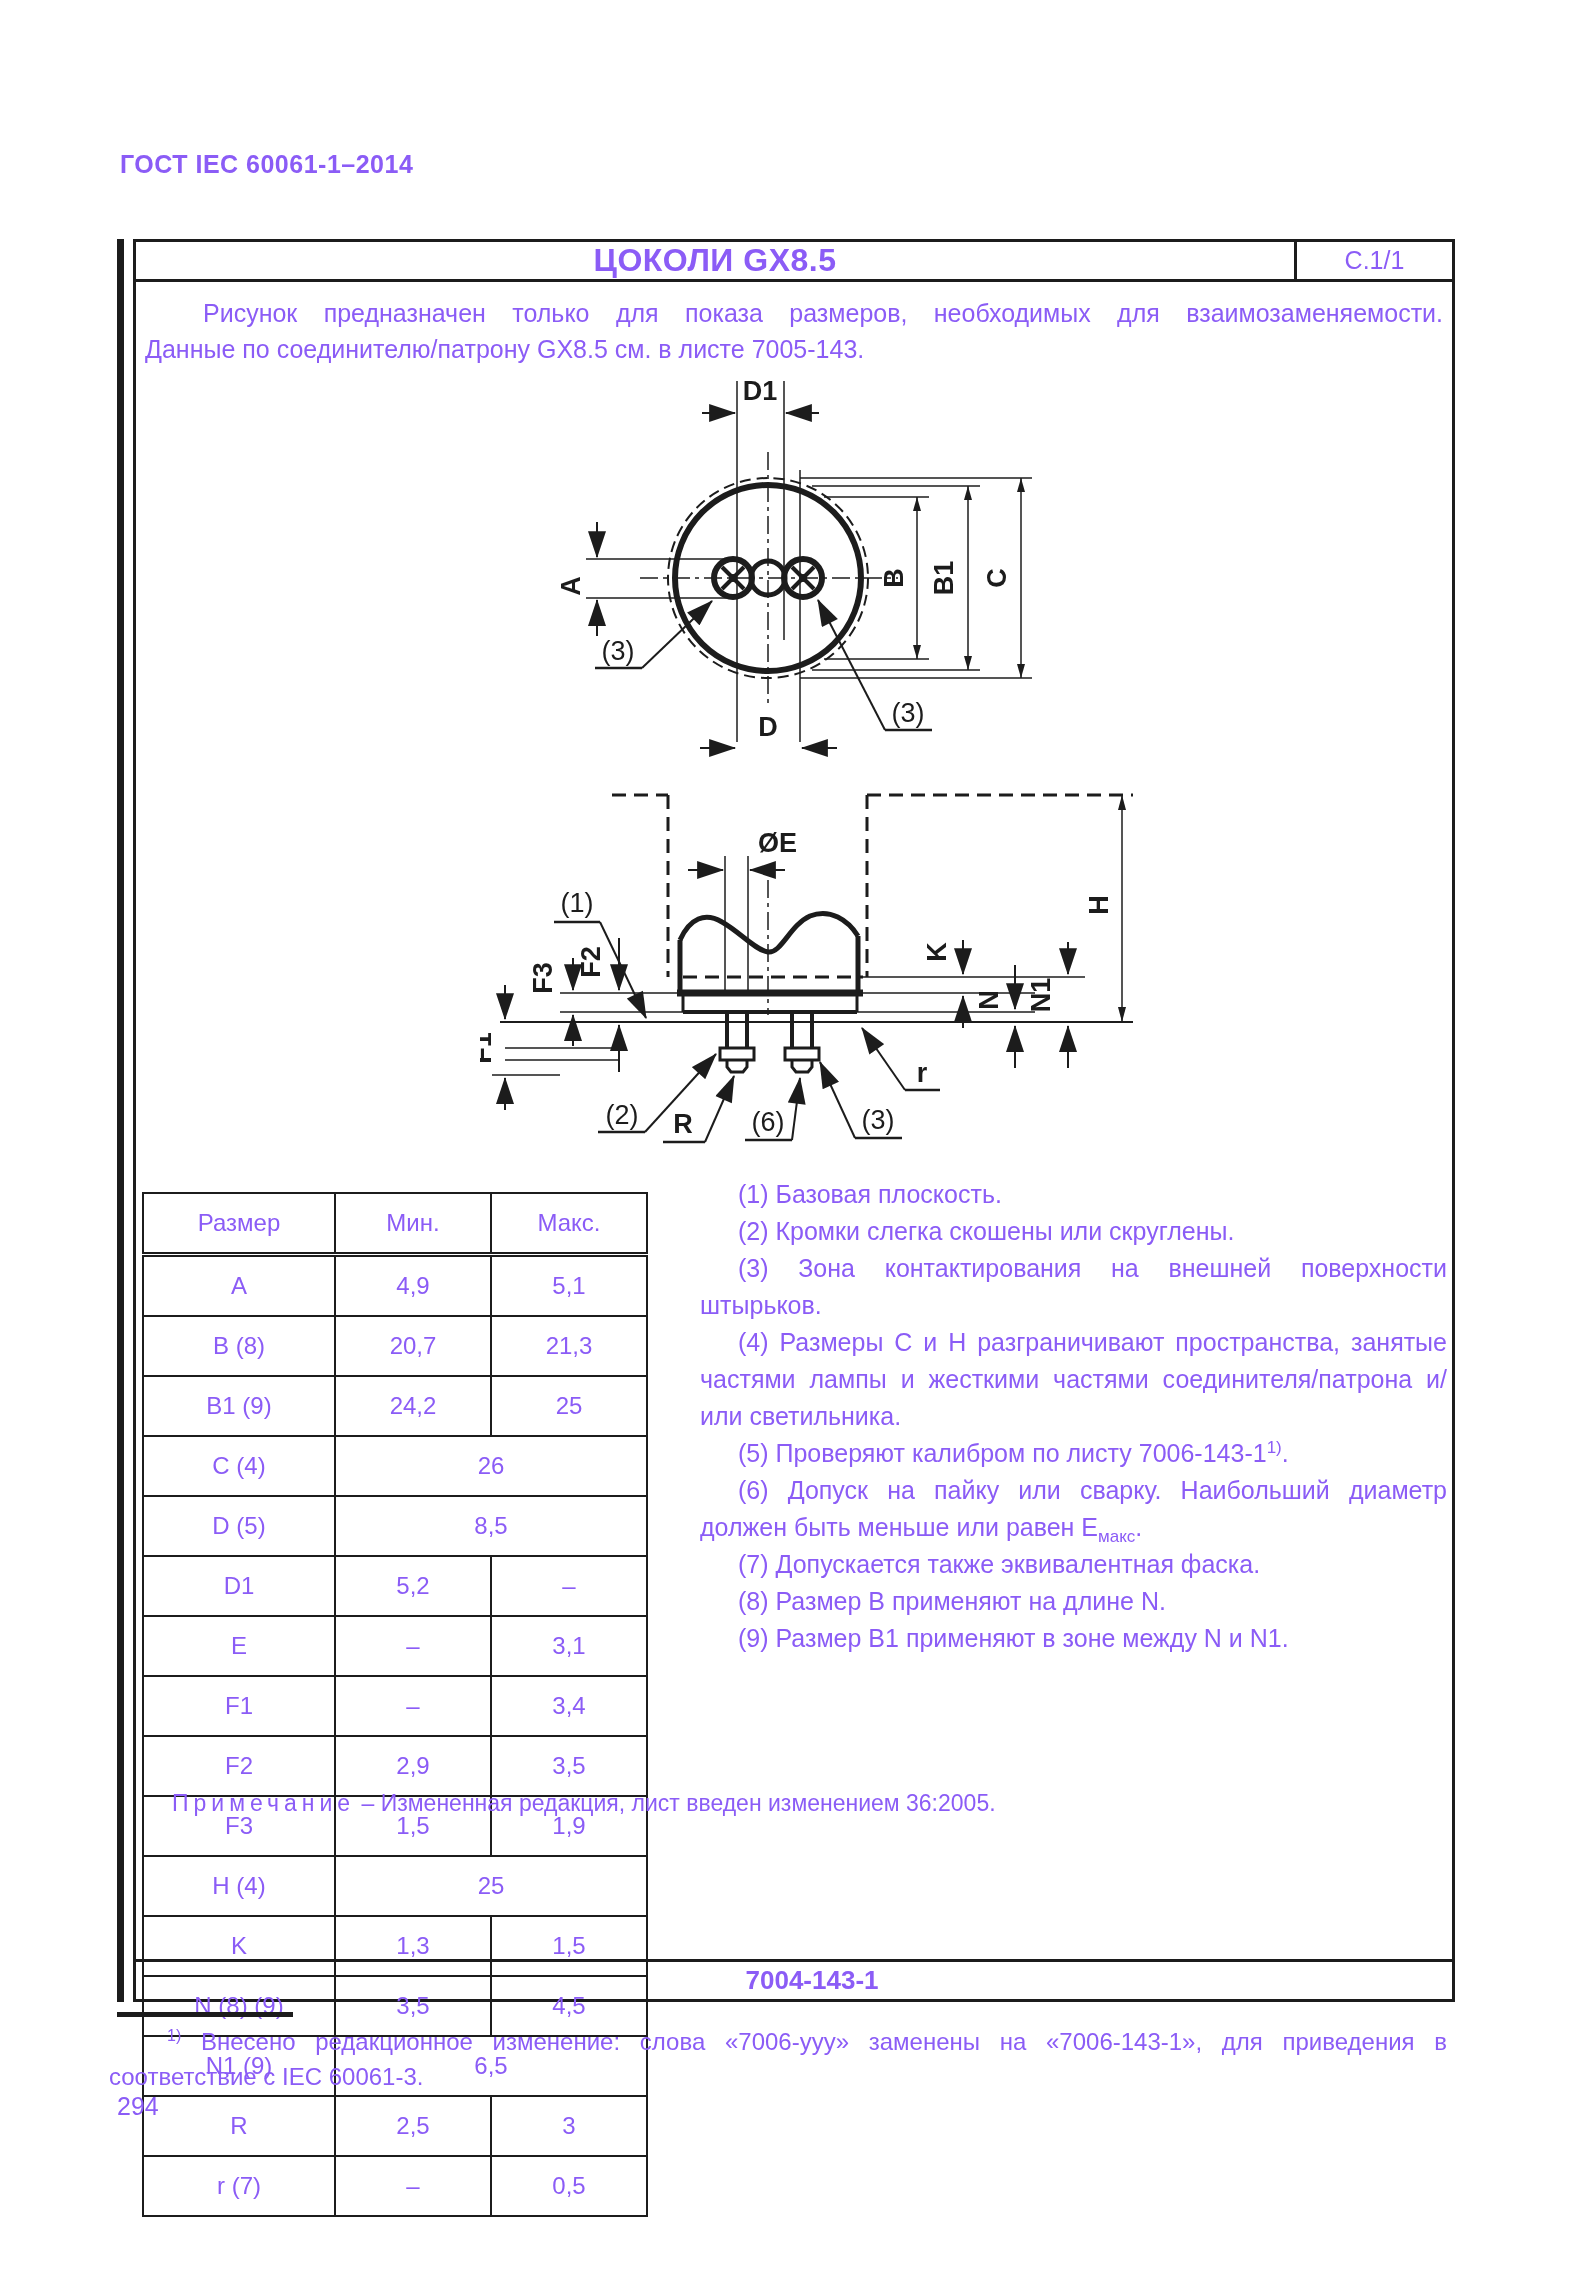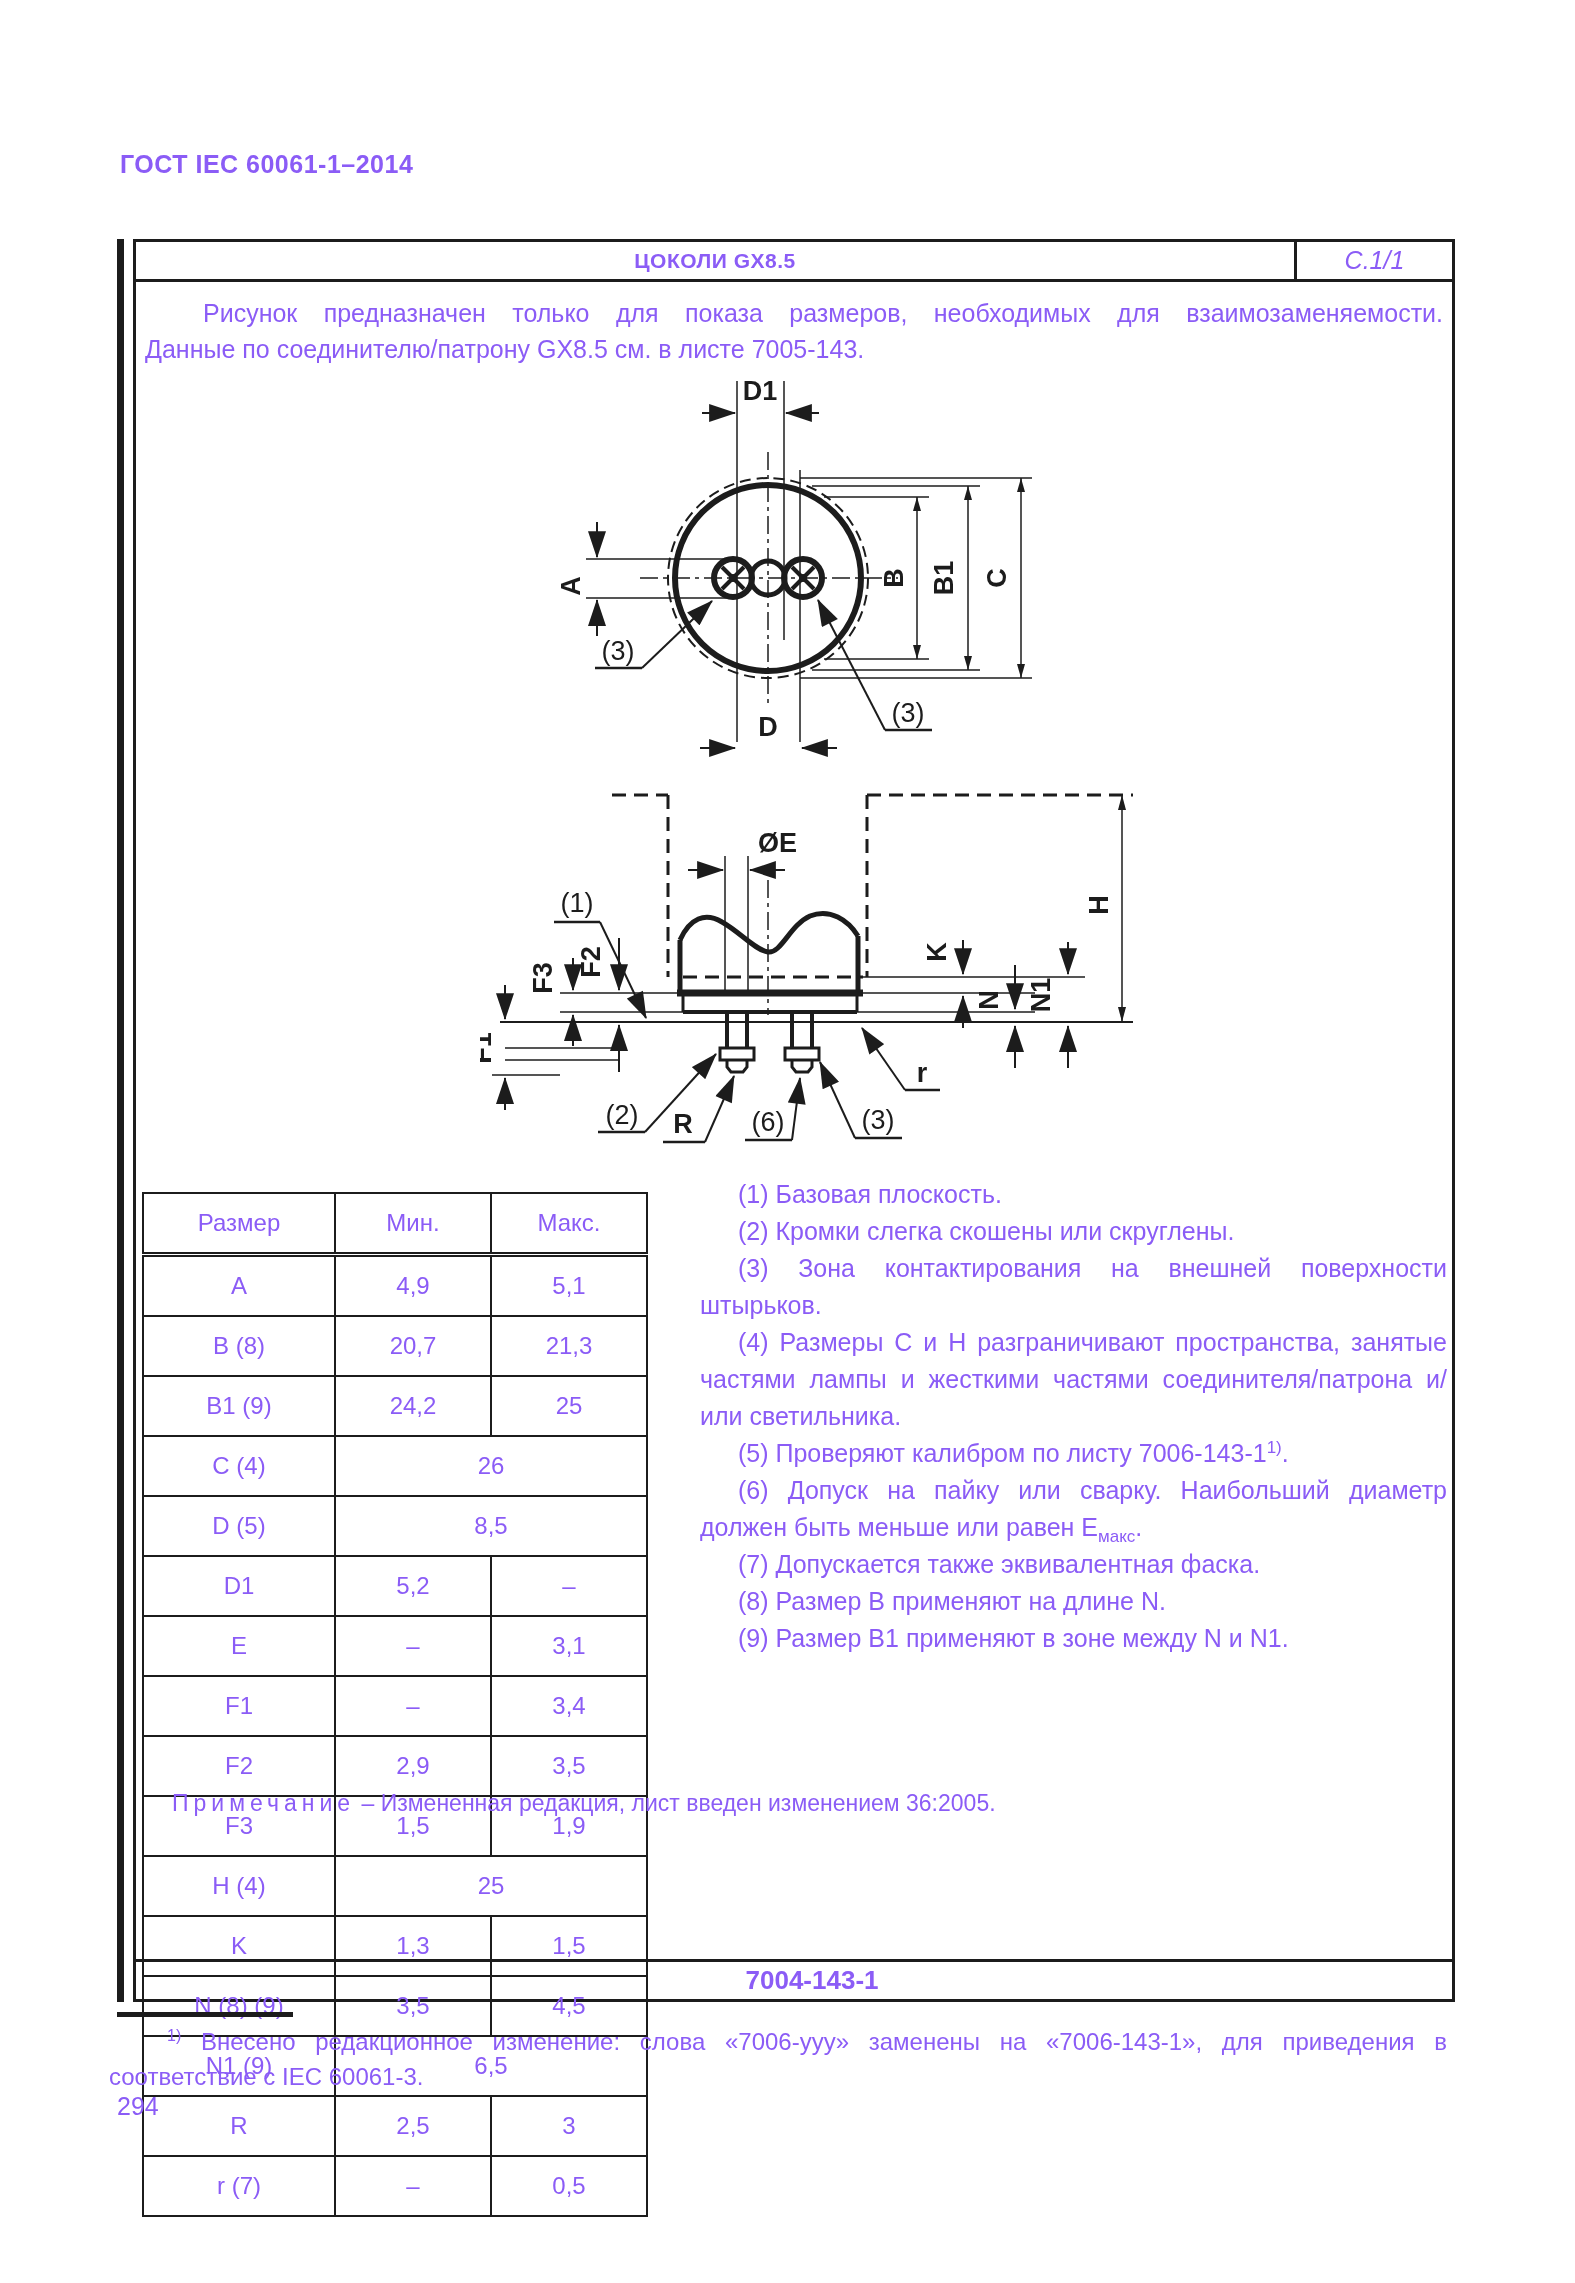--- a/index.html
+++ b/index.html
@@ -3,22 +3,22 @@
 <meta charset="utf-8">
 <style>
   html,body{margin:0;padding:0;background:#ffffff;}
   .page{position:relative;width:1575px;height:2283px;background:#fff;
         font-family:"Liberation Sans", sans-serif;color:#8b5cf6;overflow:hidden;}
   .std-header{position:absolute;left:120px;top:150px;font-size:25px;font-weight:bold;letter-spacing:.5px;}
   .rev-bar{position:absolute;left:117px;top:239px;width:7px;height:1763px;background:#1c1c1c;}
   .frame{position:absolute;left:133px;top:239px;width:1316px;height:1757px;border:3px solid #1c1c1c;}
   .title-row{display:flex;height:37px;border-bottom:3px solid #1c1c1c;}
   .title-main{flex:1;display:flex;align-items:center;justify-content:center;
-              font-size:21px;font-weight:bold;letter-spacing:.5px;border-radius:18px;}
-  .title-page{width:155px;border-left:3px solid #1c1c1c;display:flex;align-items:center;justify-content:center;font-size:25px;font-style:italic;}
+              font-size:32px;font-weight:bold;letter-spacing:.5px;border-radius:18px;}
+  .title-page{width:155px;border-left:3px solid #1c1c1c;display:flex;align-items:center;justify-content:center;font-size:25px;}
   .intro1{position:absolute;left:145px;top:295px;width:1298px;font-size:25px;line-height:36px;
           text-indent:58px;text-align:justify;text-align-last:justify;}
   .intro2{position:absolute;left:145px;top:331px;width:1298px;font-size:25px;line-height:36px;}
   svg{position:absolute;}
   svg text{font-family:"Liberation Sans",sans-serif;font-size:27px;fill:#1c1c1c;}
   .dim-table{position:absolute;left:142px;top:1192px;width:506px;border-collapse:collapse;
              font-size:24px;table-layout:fixed;}
   .dim-table td,.dim-table th{border:2px solid #1c1c1c;text-align:center;height:34px;padding:12px;font-weight:normal;}
   .dim-table th{border-bottom:5px double #1c1c1c;}
   .dim-table .c0{width:166px;}

